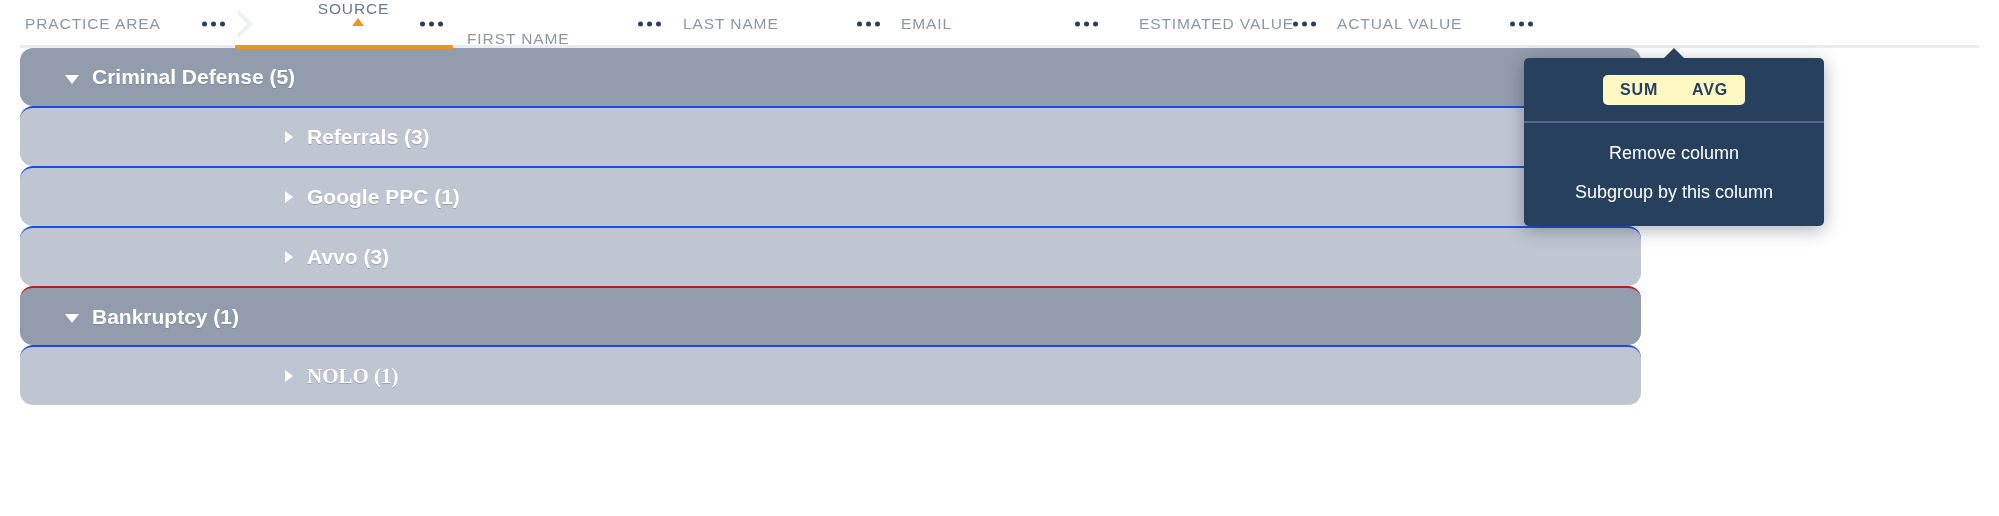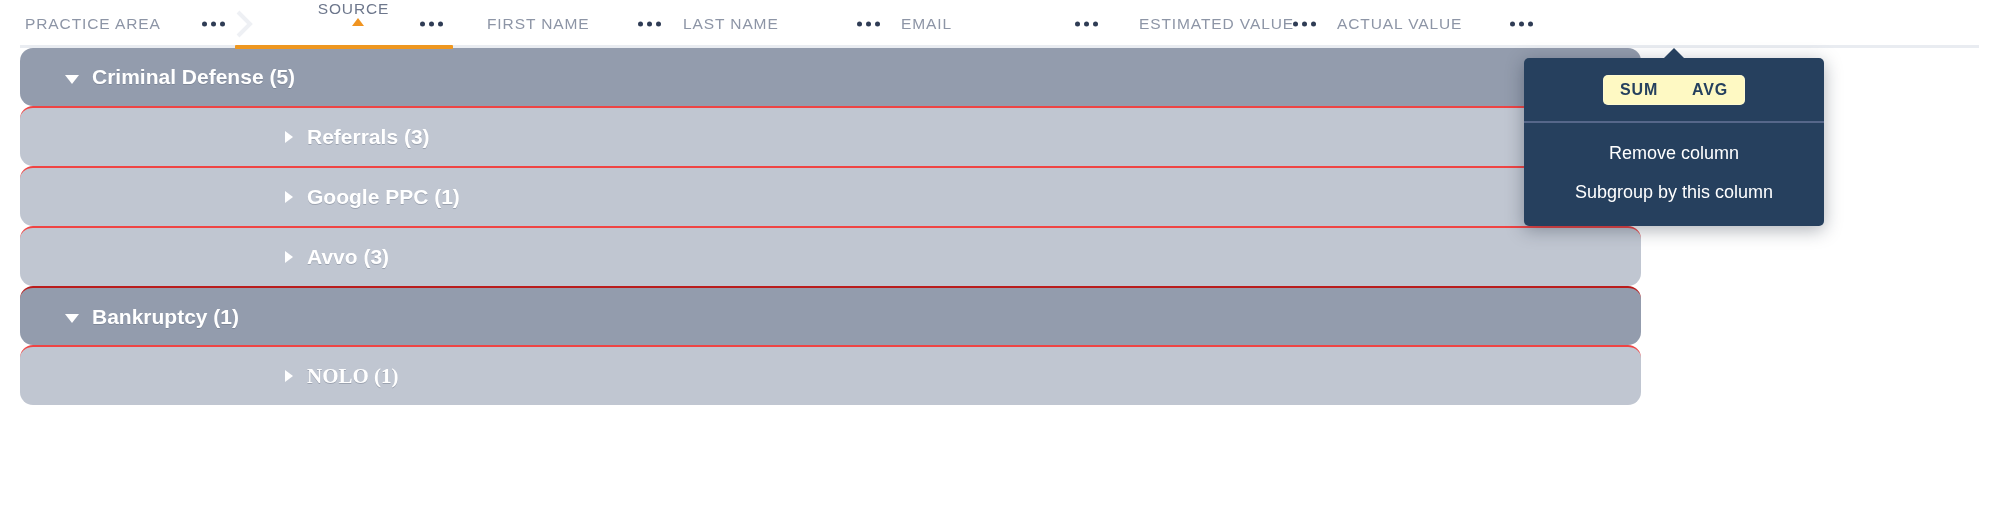--- a/index.html
+++ b/index.html
@@ -125,21 +125,21 @@
     box-sizing: border-box;
     display: flex;
     align-items: center;
     border-radius: 13px;
   }
   .row.group {
     background: #939cad;
   }
   .row.sub {
     background: #c0c6d1;
-    border-top: 2px solid #ef4444;
+    border-top: 2px solid #1d4ed8;
   }
   .row.group.after-sub {
     border-top: 2px solid #b91c1c;
   }
   .row-label {
     display: flex;
     align-items: center;
     font-weight: 700;
     color: #ffffff;
     white-space: nowrap;
@@ -256,21 +256,21 @@
       <div class="col-head sorted" style="left:215px;width:217px;padding-left:20px;flex-direction:column;">
         <span class="label">SOURCE</span>
         <span class="sort-caret"></span>
       </div>
       <div class="dots" style="left:400px;">
         <i></i>
           <i></i>
           <i></i>
       </div>
 
-      <div class="col-head" style="left:452px;width:216px;padding-left:15px;">
+      <div class="col-head" style="left:432px;width:216px;padding-left:15px;align-items:flex-end;">
         <span class="label">FIRST NAME</span>
       </div>
       <div class="dots" style="left:618px;">
         <i></i>
           <i></i>
           <i></i>
       </div>
 
       <div class="col-head" style="left:648px;width:218px;padding-left:15px;">
         <span class="label">LAST NAME</span>

